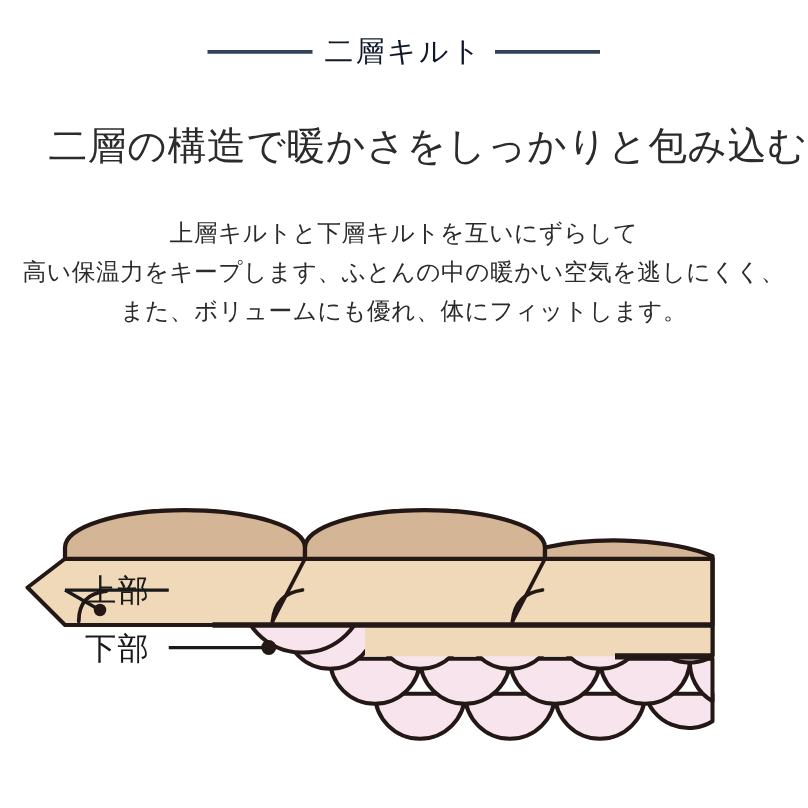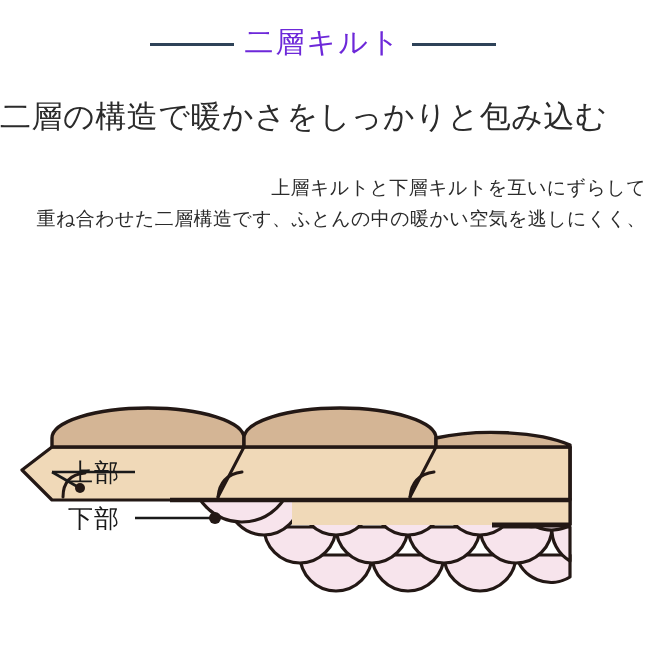--- a/index.html
+++ b/index.html
@@ -27,35 +27,35 @@
     justify-content: center;
     gap: 10px;
   }
   .title-rule {
     width: 84px;
     height: 3px;
     background: #2e4258;
     flex: 0 0 auto;
   }
   .title-text {
-    font-size: 29px;
+    font-size: 23px;
     line-height: 1;
-    color: #6d28d9;
+    color: #0f172a;
     letter-spacing: 2px;
     white-space: nowrap;
-    font-family: Liberation Mono, monospace;
+    font-family: Liberation Sans, sans-serif;
   }
 
   
   .headline {
     position: absolute;
     top: 98px;
     left: 0;
     width: 646px;
-    text-align: left;
+    text-align: right;
     font-size: 31px;
     line-height: 1.25;
     color: #2b2b2b;
     letter-spacing: 0.5px;
     white-space: nowrap;
   }
 
   
   .body-copy {
     position: absolute;
@@ -64,21 +64,20 @@
     width: 646px;
     text-align: center;
     font-size: 19px;
     line-height: 31px;
     color: #2b2b2b;
     letter-spacing: 0.4px;
   }
   .body-copy .line {
     display: block;
     white-space: nowrap;
-    text-align: right;
   }
 
   
   .diagram {
     position: absolute;
     top: 405px;
     left: 0;
     width: 526px;
     height: 241px;
   }
@@ -99,21 +98,22 @@
 <div class="title-row">
   <span class="title-rule"></span>
   <span class="title-text">二層キルト</span>
   <span class="title-rule"></span>
 </div>
 
 <div class="headline">二層の構造で暖かさをしっかりと包み込む</div>
 
 <div class="body-copy">
   <span class="line">上層キルトと下層キルトを互いにずらして</span>
-  <span class="line">重ね合わせた二層構造です、ふとんの中の暖かい空気を逃しにくく、</span>
+  <span class="line">高い保温力をキープします、ふとんの中の暖かい空気を逃しにくく、</span>
+  <span class="line">また、ボリュームにも優れ、体にフィットします。</span>
 </div>
 
 <div class="diagram">
 <svg width="646" height="241" viewBox="0 0 646 241" xmlns="http://www.w3.org/2000/svg">
 
   <g stroke="#231815" stroke-width="3.2" stroke-linejoin="round">
 
     <g>
       <path d="M300 150 h72 a36 36 0 0 1 -72 0 z" fill="#f7e4ec"></path>
       <path d="M372 150 h72 a36 36 0 0 1 -72 0 z" fill="#f7e4ec"></path>

